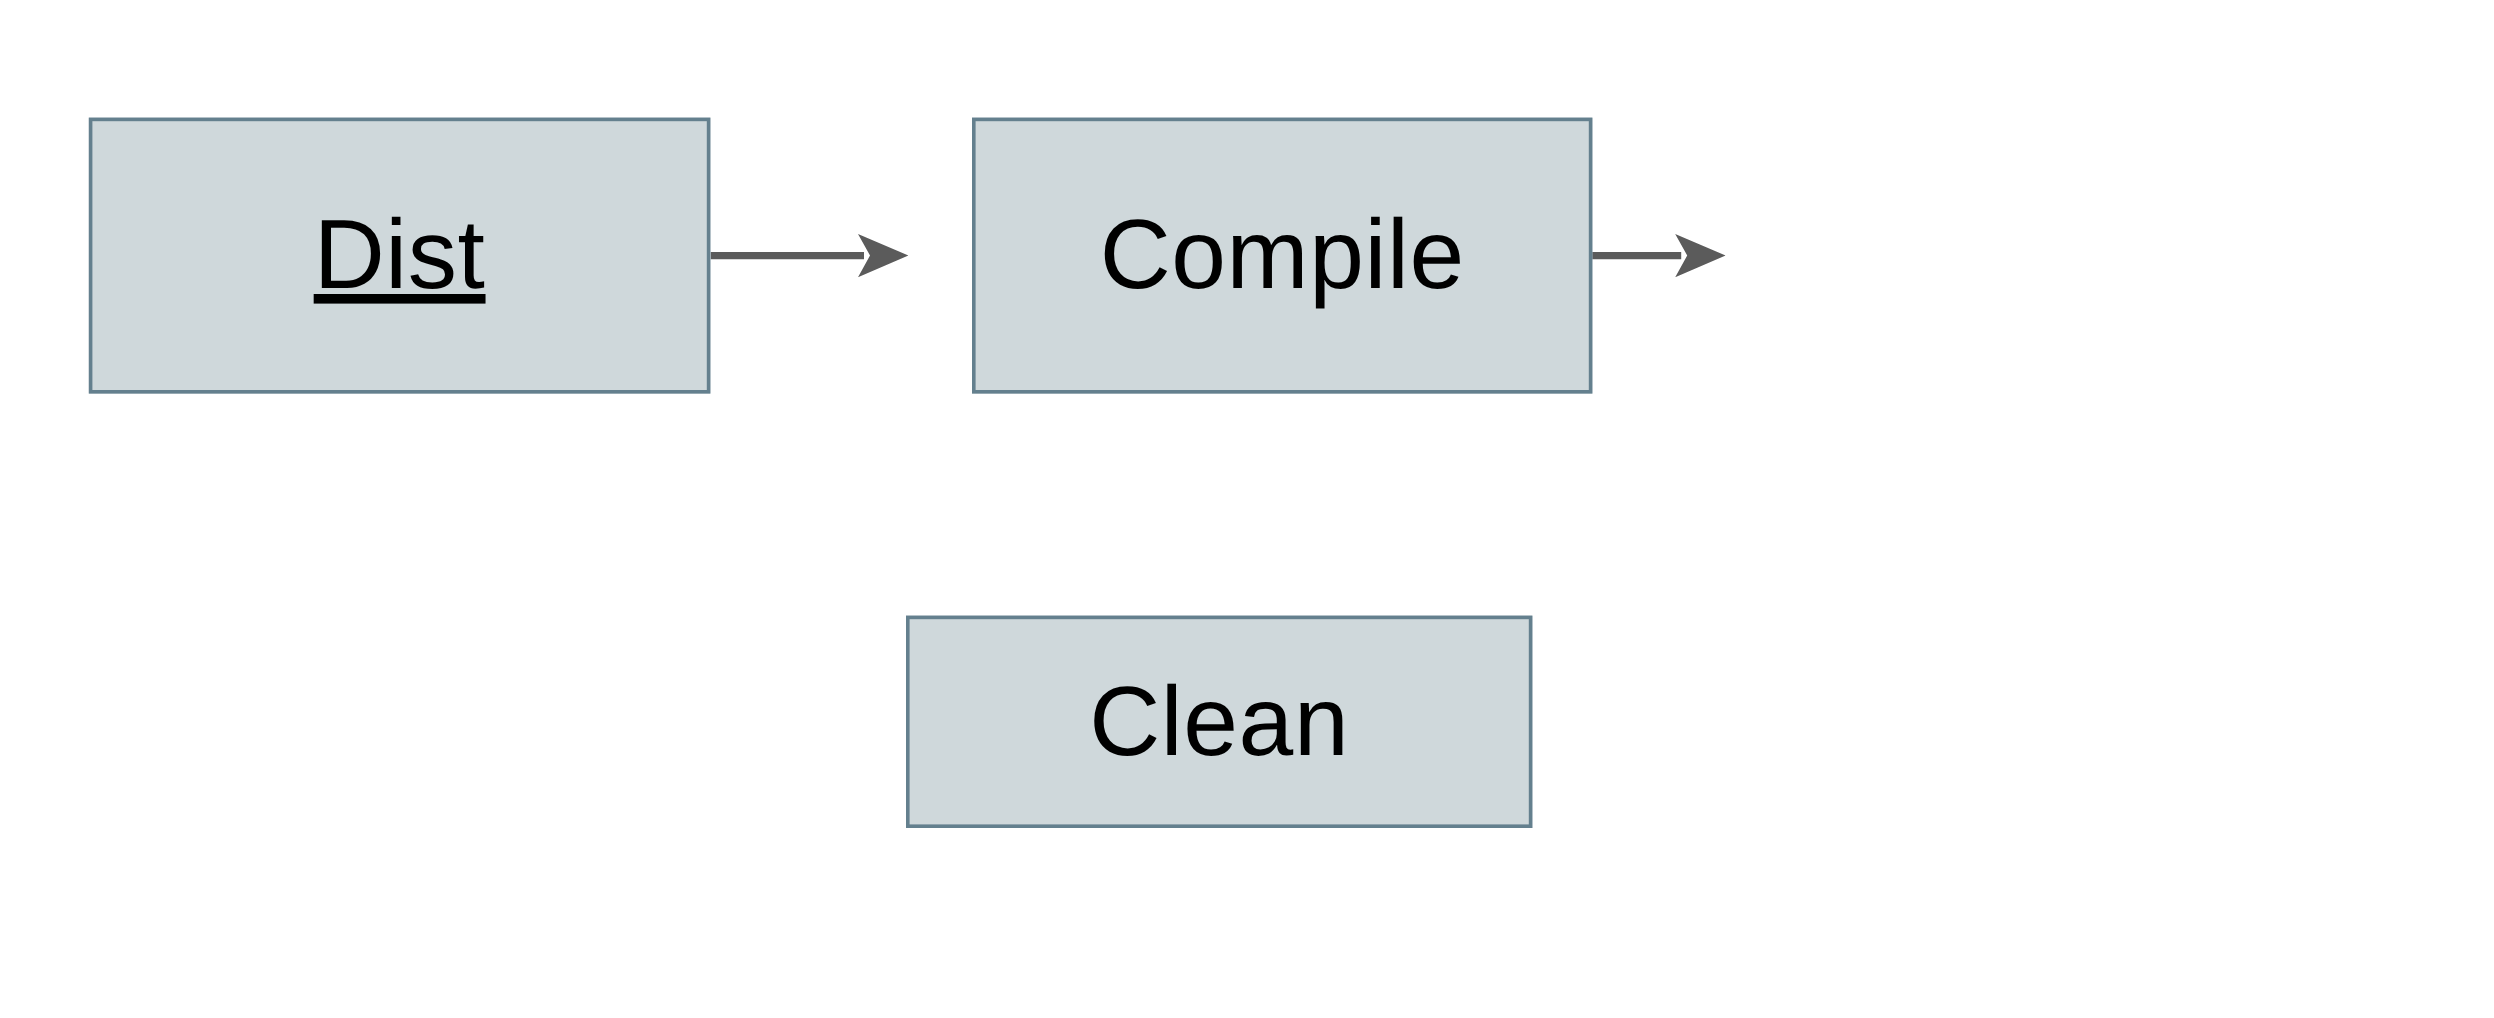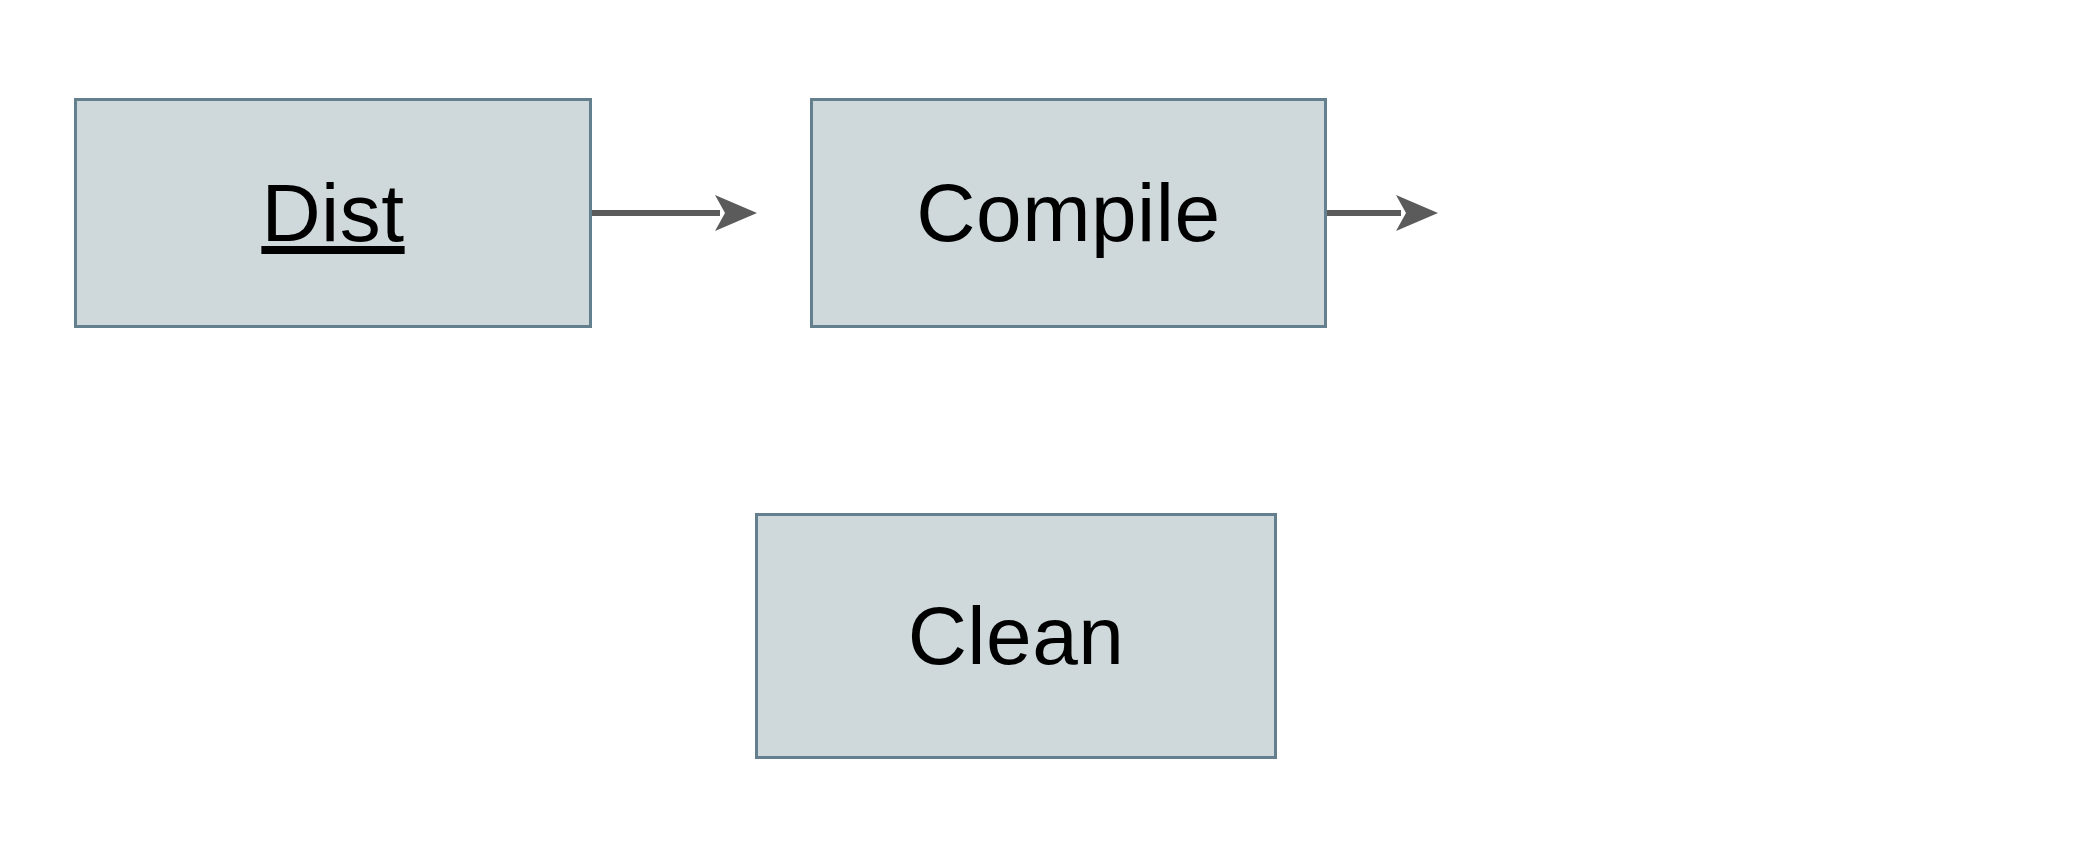--- a/index.html
+++ b/index.html
@@ -62,17 +62,17 @@
 
   <div class="node" style="left: 74px; top: 98px; width: 518px; height: 230px; text-decoration: underline;">
     <span class="node-label">Dist</span>
   </div>
 
   <div class="node" style="left: 790px; top: 98px; width: 517px; height: 230px; margin-left: 20px;">
     <span class="node-label">Compile</span>
   </div>
 
 
-  <div class="node" style="left: 755px; top: 513px; width: 522px; height: 246px;">
+  <div class="node" style="left: 755px; top: 513px; width: 522px; height: 177px;">
     <span class="node-label">Clean</span>
   </div>
 
 </div>
 
 </body></html>

